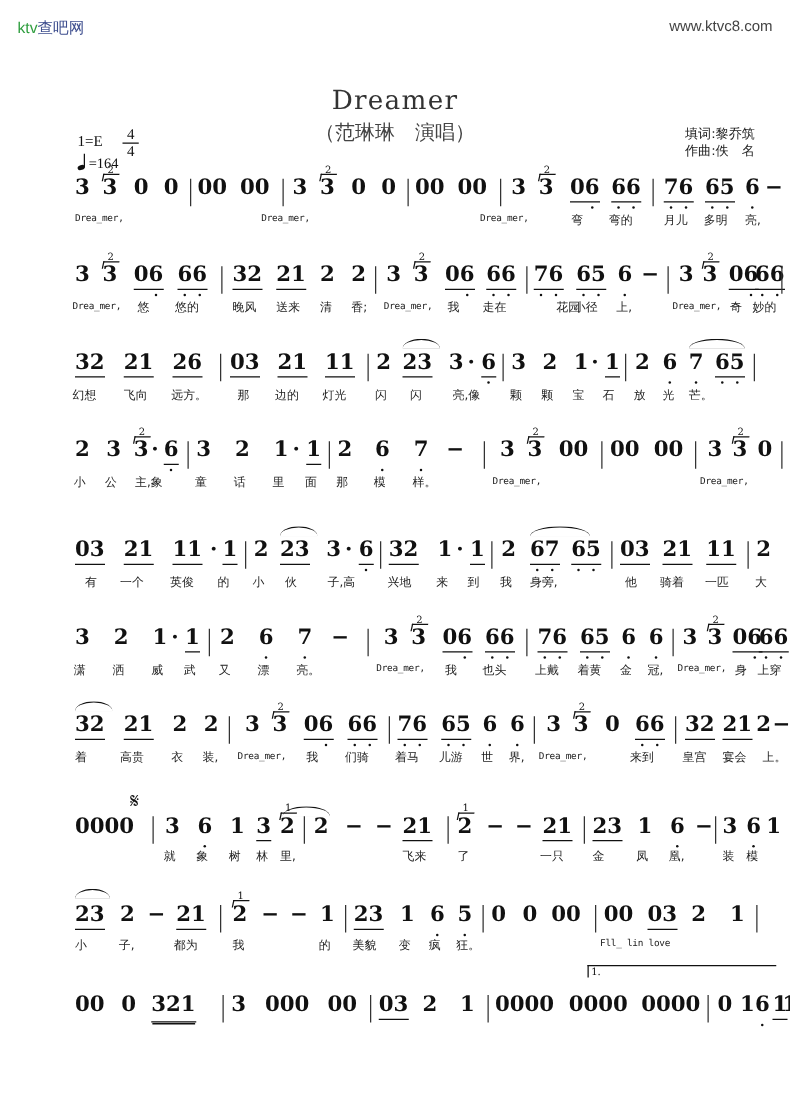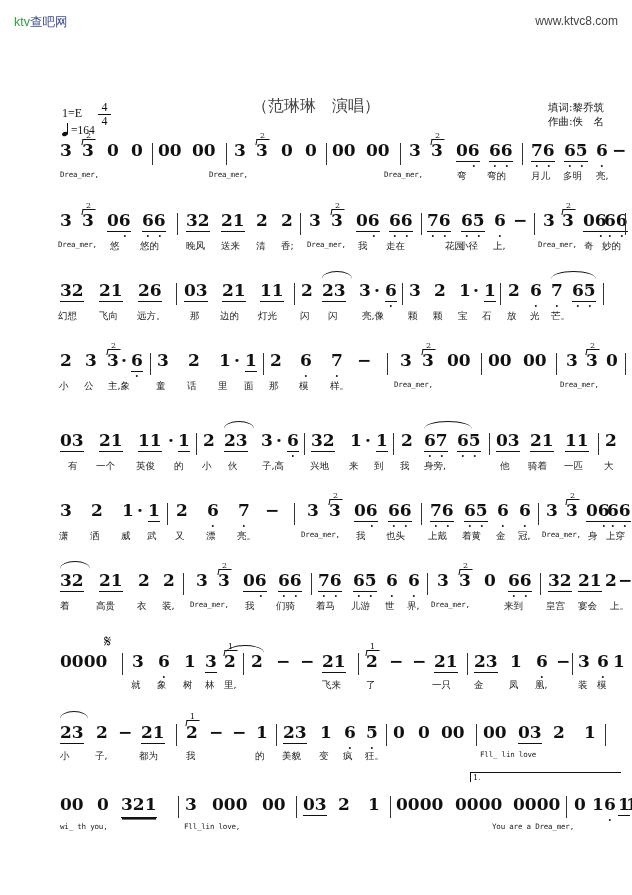--- a/index.html
+++ b/index.html
@@ -86,20 +86,21 @@
 
 <div class="page">
 
   <div class="topbar">
     <div class="site-logo">
       <span>ktv</span><span class="cn">查吧网</span>
     </div>
     <div class="site-url">www.ktvc8.com</div>
   </div>
 
+  <div class="title">Dreamer</div>
   <div class="subtitle">（范琳琳　演唱）</div>
   <div class="credits">
     <div>填词:黎乔筑</div>
     <div>作曲:佚　名</div>
   </div>
 
   <div class="keyblock">
     <div class="keyline">
       <span class="k">1=E</span>
       <span class="meter">
@@ -643,21 +644,16 @@
       <span class="bl" style="left:566px;top:6px"></span>
       <span class="volta" style="left:470px;top:-18px;width:150px">
           <span>1.</span>
         </span>
       <span class="n" style="left:574px;top:4px">0</span>
       <span class="n" style="left:592px;top:4px">1</span>
       <span class="n" style="left:604px;top:4px"><span class="wrapdot">6<i class="dotlow"></i></span></span>
       <span class="n u1" style="left:618px;top:4px">1</span>
       <span class="n" style="left:626px;top:4px">1</span>
     </div>
-    <div class="lyrics">
-      <span class="ly en" style="left:60px">wi_ th you,</span>
-      <span class="ly en" style="left:184px">Fll_lin love,</span>
-      <span class="ly en" style="left:492px">You are a Drea_mer,</span>
-    </div>
   </div>
 
 
 </div>
 
 </body></html>

